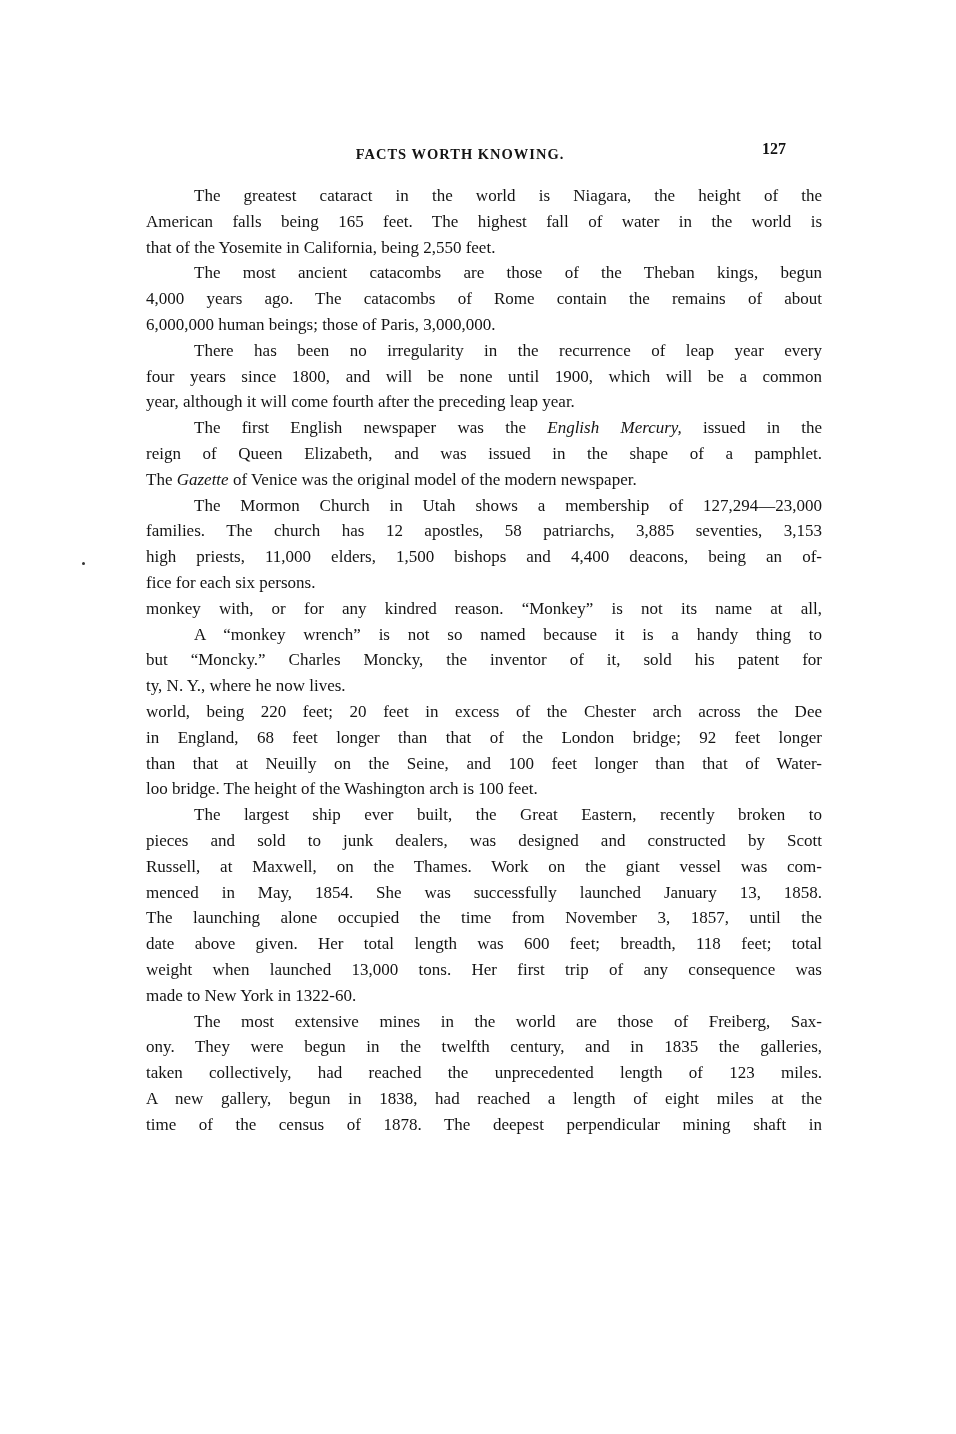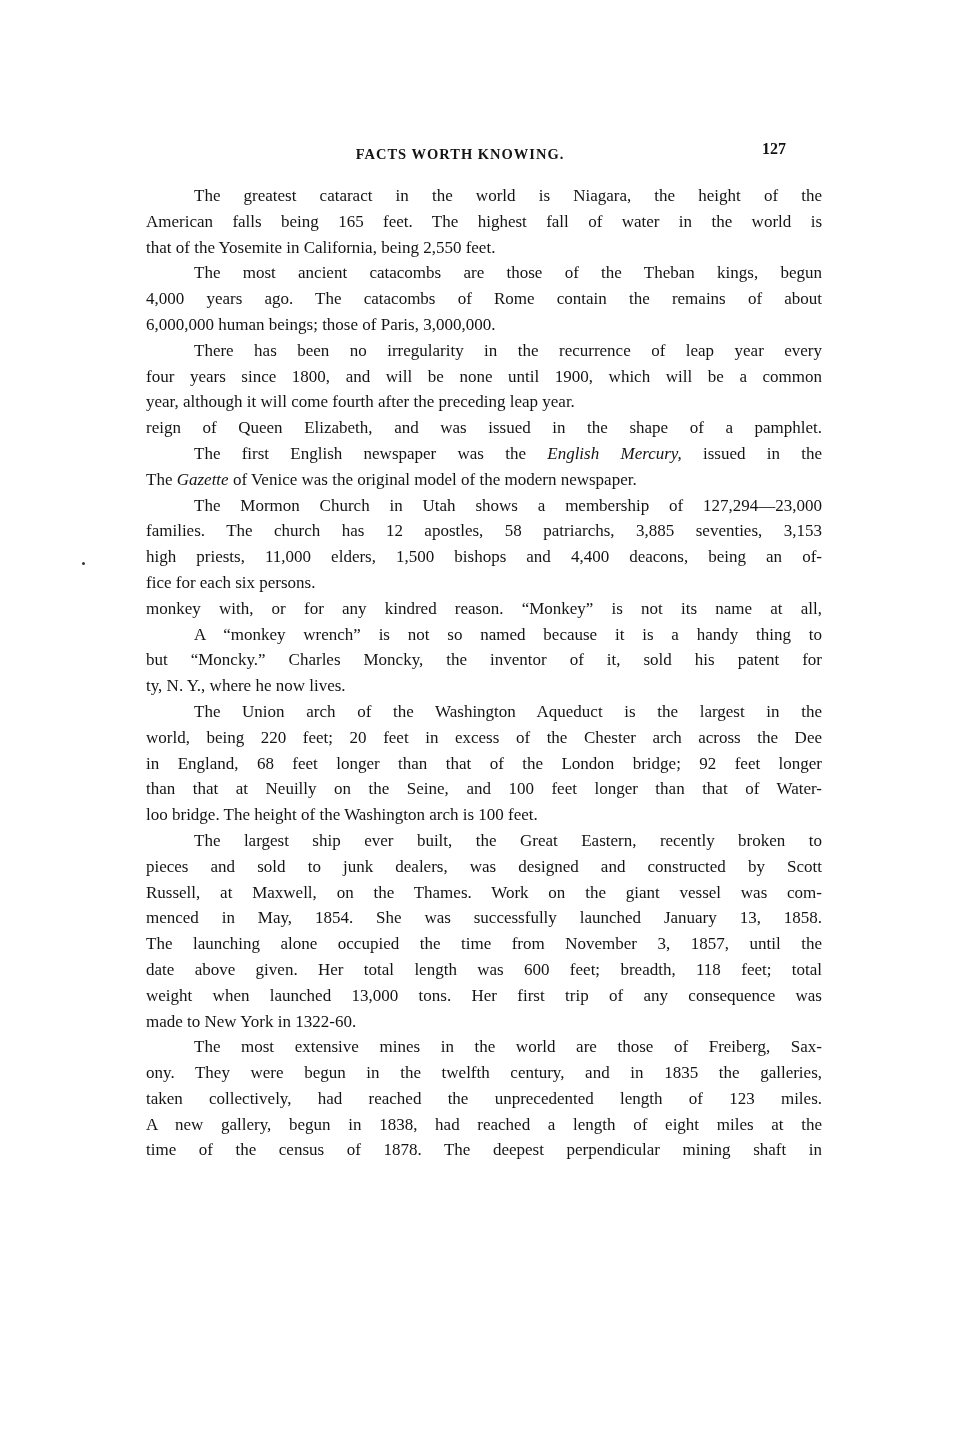--- a/index.html
+++ b/index.html
@@ -111,41 +111,40 @@
     </div>
 
 
     <div class="para">
       <span class="line first">There has been no irregularity in the recurrence of leap year every</span>
       <span class="line">four years since 1800, and will be none until 1900, which will be a common</span>
       <span class="line last">year, although it will come fourth after the preceding leap year.</span>
     </div>
 
     <div class="para">
+      <span class="line first"><span>The first English newspaper was the </span><span class="ital">English Mercury,</span><span> issued in the</span></span>
       <span class="line"><span>reign of Queen Elizabeth, and was issued in the shape of a pamphlet.</span></span>
-      <span class="line first"><span>The first English newspaper was the </span><span class="ital">English Mercury,</span><span> issued in the</span></span>
       <span class="line last"><span>The </span><span class="ital">Gazette</span><span> of Venice was the original model of the modern newspaper.</span></span>
     </div>
 
     <div class="para">
       <span class="line first">The Mormon Church in Utah shows a membership of 127,294—23,000</span>
       <span class="line">families.  The church has 12 apostles, 58 patriarchs, 3,885 seventies, 3,153</span>
       <span class="line">high priests, 11,000 elders, 1,500 bishops and 4,400 deacons, being an of-</span>
       <span class="line last">fice for each six persons.</span>
     </div>
 
     <div class="para">
       <span class="line">monkey with, or for any kindred reason.  “Monkey” is not its name at all,</span>
       <span class="line first">A “monkey wrench” is not so named because it is a handy thing to</span>
       <span class="line">but “Moncky.”  Charles Moncky, the inventor of it, sold his patent for</span>
       <span class="line last">ty, N. Y., where he now lives.</span>
     </div>
 
     <div class="para">
-      <span class="line first">The Union arch of the Washington Aqueduct is the largest in the</span>
       <span class="line">world, being 220 feet; 20 feet in excess of the Chester arch across the Dee</span>
       <span class="line">in England, 68 feet longer than that of the London bridge; 92 feet longer</span>
       <span class="line">than that at Neuilly on the Seine, and 100 feet longer than that of Water-</span>
       <span class="line last">loo bridge.  The height of the Washington arch is 100 feet.</span>
     </div>
 
     <div class="para">
       <span class="line first">The largest ship ever built, the Great Eastern, recently broken to</span>
       <span class="line">pieces and sold to junk dealers, was designed and constructed by Scott</span>
       <span class="line">Russell, at Maxwell, on the Thames.  Work on the giant vessel was com-</span>

